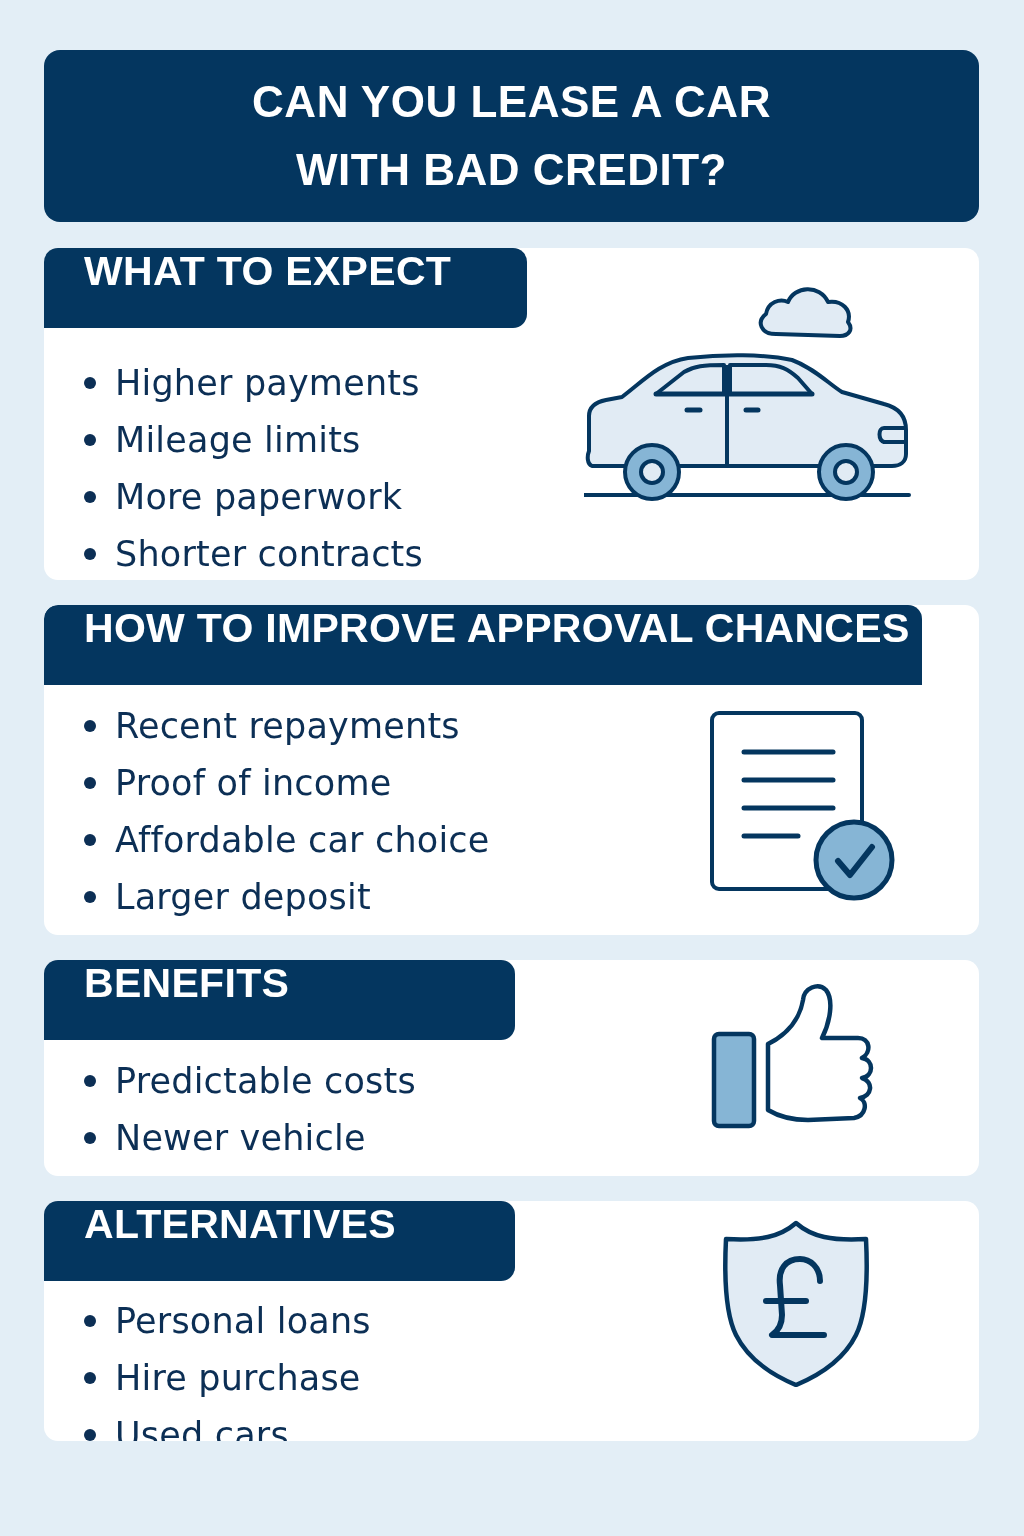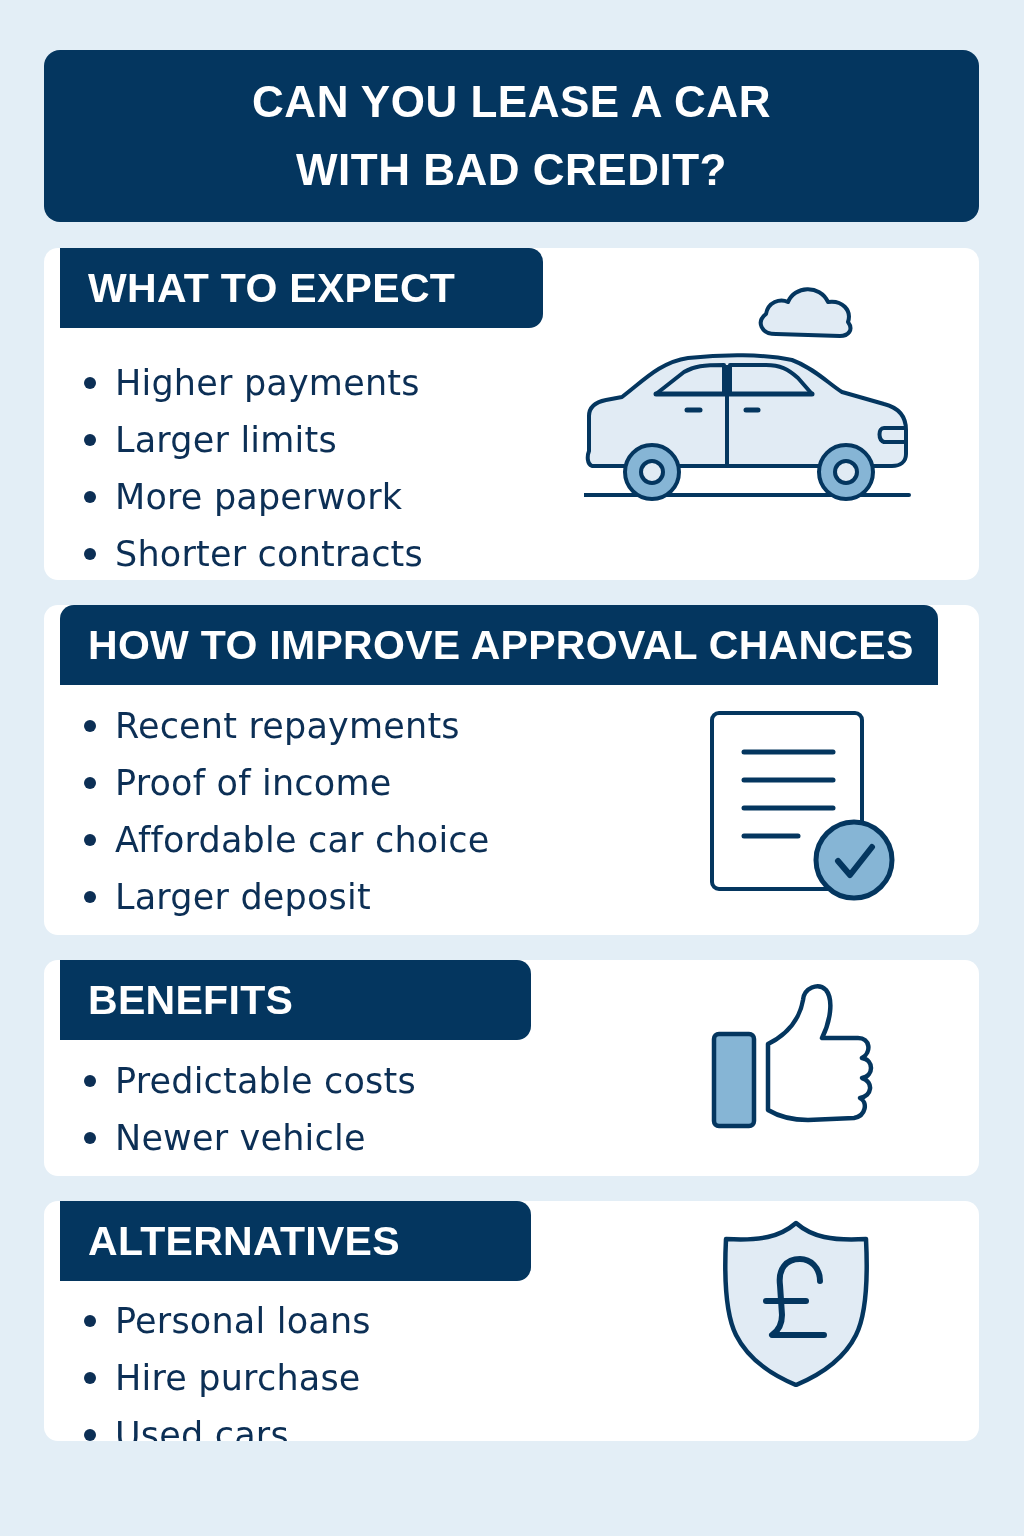--- a/index.html
+++ b/index.html
@@ -27,26 +27,26 @@
     text-align: center;
   }
   .card {
     position: absolute;
     left: 44px; width: 935px;
     background: #ffffff;
     border-radius: 14px;
     overflow: hidden;
   }
   .card-header {
-    position: absolute; left: 16px; top: 0;
+    position: absolute; left: 0; top: 0;
     height: 80px;
     background: #04365f;
     border-radius: 0 14px 14px 0;
-    display: flex; align-items: center;
-    padding-left: 28px;
+    display: flex; align-items: flex-start;
+    padding-left: 40px;
   }
   .card-header.full { border-radius: 14px 14px 0 0; }
   .card-header-text {
     color: #ffffff;
     font-family: "Liberation Sans", sans-serif;
     font-weight: 700;
     font-size: 41px;
     letter-spacing: 0.3px;
   }
   .bullet-list {
@@ -82,21 +82,21 @@
   <div class="card-header" style="width:483px;">
     <span class="card-header-text">WHAT TO EXPECT</span>
   </div>
   <ul class="bullet-list" style="top:106px;">
     <li class="bullet-item">
         <span class="bullet-dot"></span>
         <span>Higher payments</span>
       </li>
     <li class="bullet-item">
         <span class="bullet-dot"></span>
-        <span>Larger limits</span>
+        <span>Mileage limits</span>
       </li>
     <li class="bullet-item">
         <span class="bullet-dot"></span>
         <span>More paperwork</span>
       </li>
     <li class="bullet-item">
         <span class="bullet-dot"></span>
         <span>Shorter contracts</span>
       </li>
   </ul>

